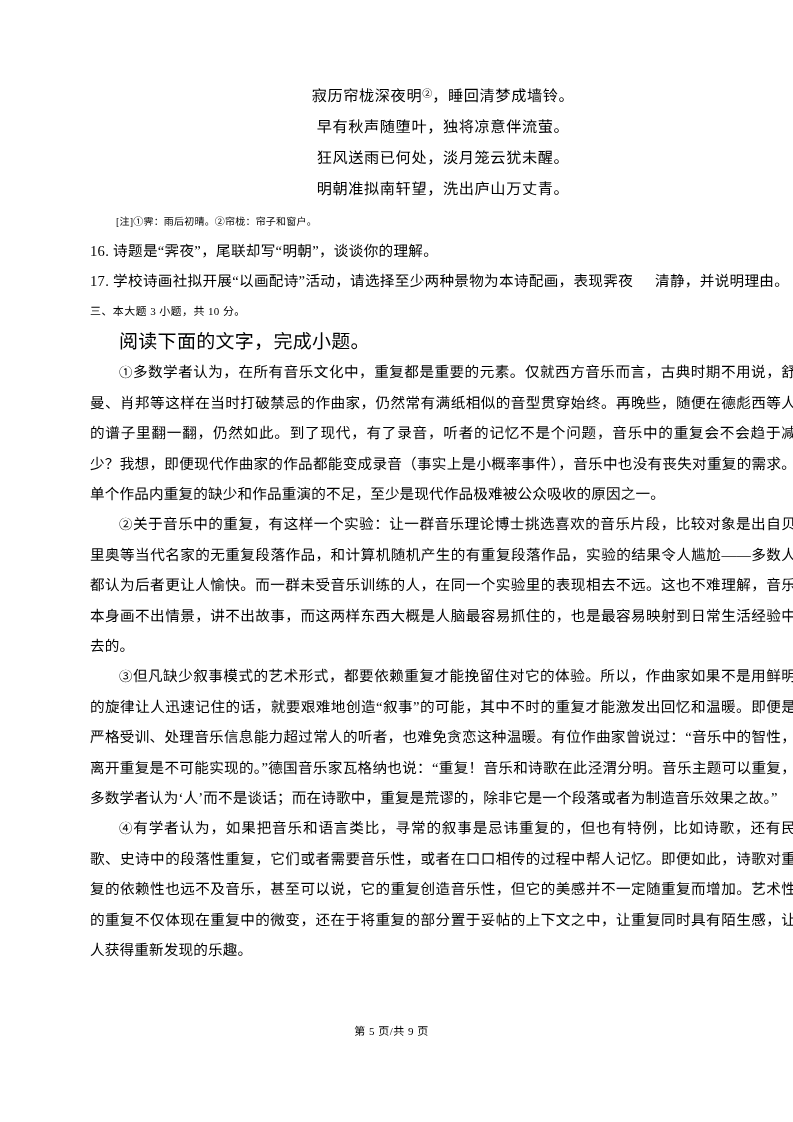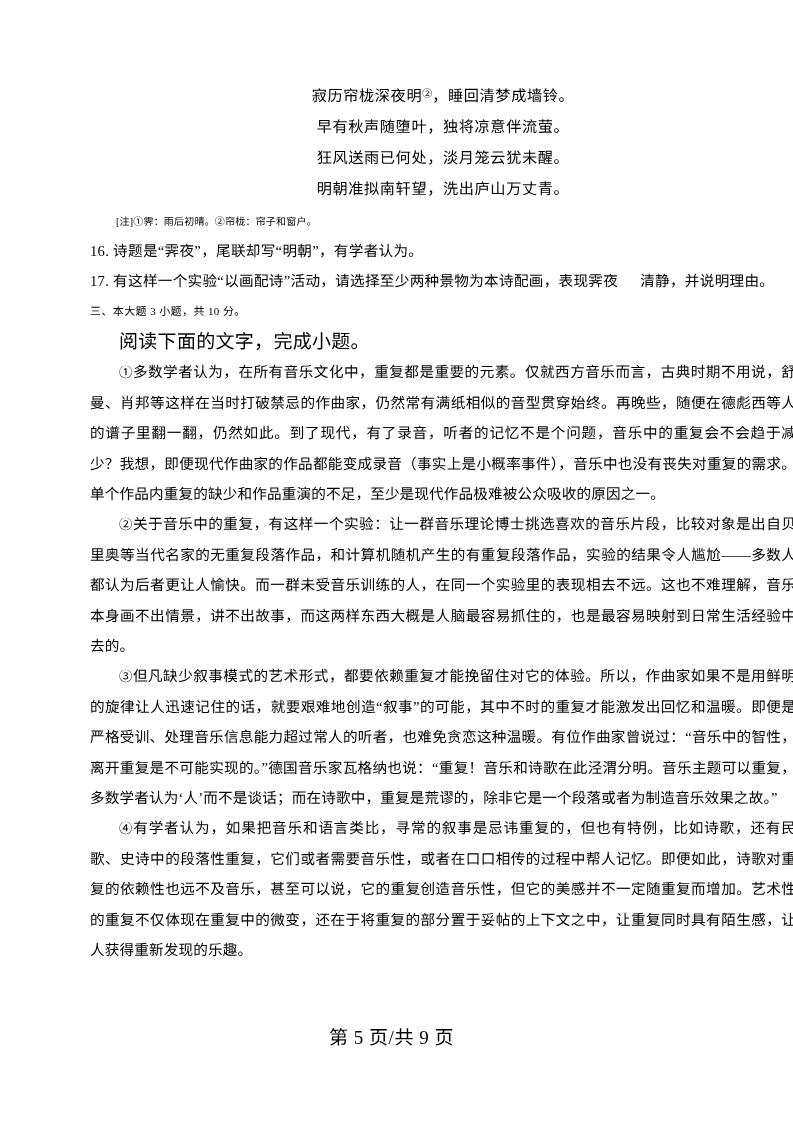--- a/index.html
+++ b/index.html
@@ -97,21 +97,21 @@
     font-size: 13.4px;
   }
 
   
   .footer {
     position: absolute;
     left: 0;
     top: 1022px;
     width: 691px;
     text-align: center;
-    font-size: 19px;
+    font-size: 11px;
     letter-spacing: 0.5px;
   }
 </style>
 </head>
 <body>
 
 <div class="page">
 
   <div class="content">
 
@@ -121,26 +121,26 @@
       </div>
       <div class="poem-line">早有秋声随堕叶，独将凉意伴流萤。</div>
       <div class="poem-line">狂风送雨已何处，淡月笼云犹未醒。</div>
       <div class="poem-line">明朝准拟南轩望，洗出庐山万丈青。</div>
     </div>
 
     <div class="note">[注]①霁：雨后初晴。②帘栊：帘子和窗户。</div>
 
     <div class="question">
       <span class="qnum">16.</span>
-      <span>诗题是“霁夜”，尾联却写“明朝”，有学者认为。</span>
+      <span>诗题是“霁夜”，尾联却写“明朝”，谈谈你的理解。</span>
     </div>
 
     <div class="question">
       <span class="qnum">17.</span>
-      <span>有这样一个实验“以画配诗”活动，请选择至少两种景物为本诗配画，表现霁夜</span><span class="blank-gap"></span><span>清静，并说明理由。</span>
+      <span>学校诗画社拟开展“以画配诗”活动，请选择至少两种景物为本诗配画，表现霁夜</span><span class="blank-gap"></span><span>清静，并说明理由。</span>
     </div>
 
     <div class="section-heading">三、本大题 3 小题，共 10 分。</div>
 
     <div class="instruction">阅读下面的文字，完成小题。</div>
 
     <p class="para">
       <span class="marker">①</span><span>多数学者认为，在所有音乐文化中，重复都是重要的元素。仅就西方音乐而言，古典时期不用说，舒曼、肖邦等这样在当时打破禁忌的作曲家，仍然常有满纸相似的音型贯穿始终。再晚些，随便在德彪西等人的谱子里翻一翻，仍然如此。到了现代，有了录音，听者的记忆不是个问题，音乐中的重复会不会趋于减少？我想，即便现代作曲家的作品都能变成录音（事实上是小概率事件），音乐中也没有丧失对重复的需求。单个作品内重复的缺少和作品重演的不足，至少是现代作品极难被公众吸收的原因之一。</span>
     </p>
     <p class="para">

